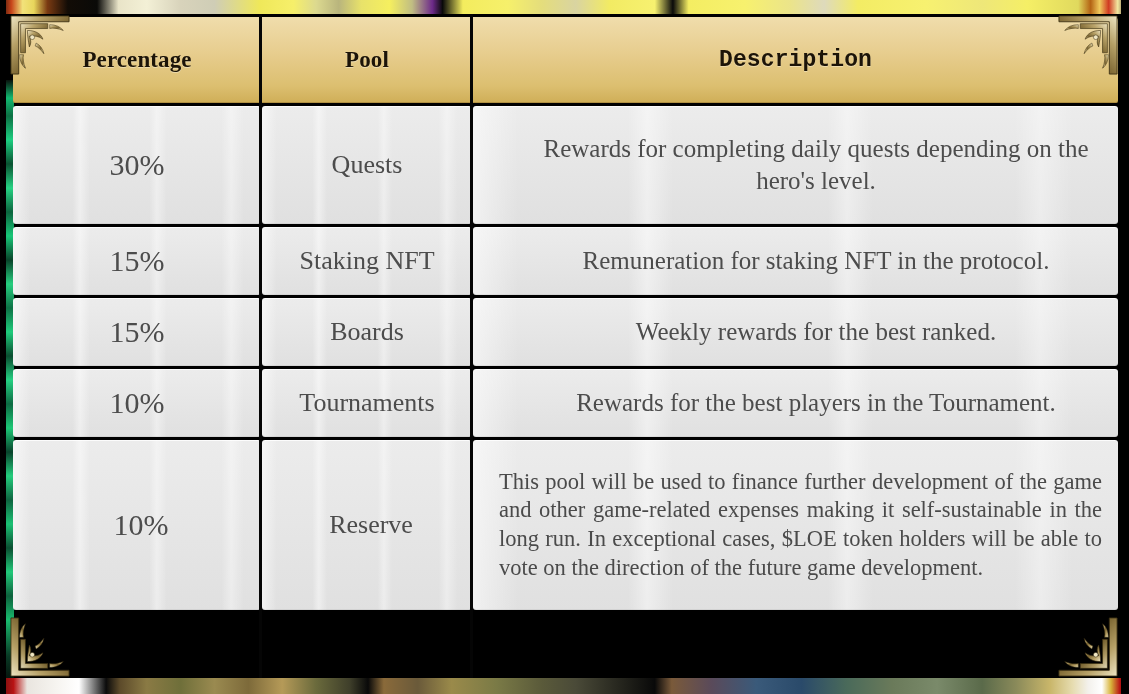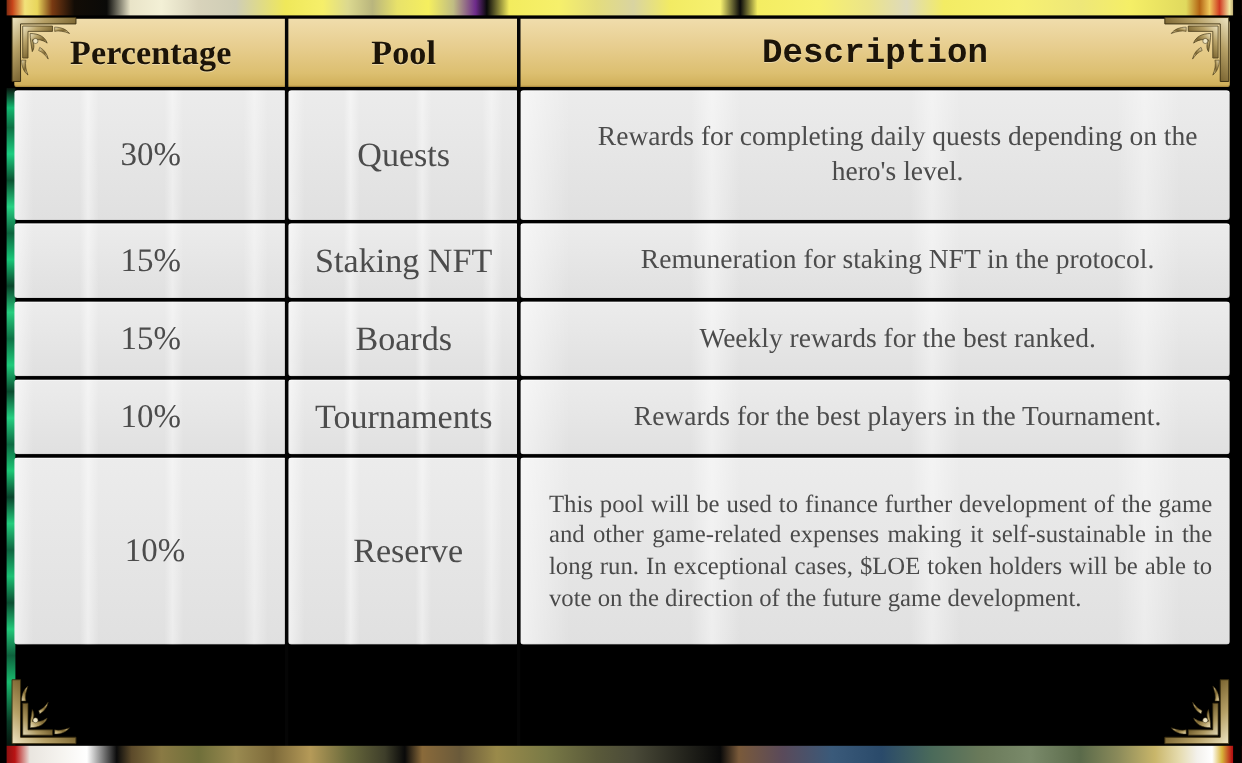--- a/index.html
+++ b/index.html
@@ -103,25 +103,25 @@
     table-layout: fixed;
   }
   col.c-pct  { width: 248px; }
   col.c-pool { width: 210px; }
   col.c-desc { width: 645px; }
 
   
   thead th {
     background: linear-gradient(180deg, #f0ddac 0%, #e7cd8e 42%, #dcbf70 80%, #cfae57 100%);
     color: #1c1408;
-    font-size: 31px;
+    font-size: 23px;
     font-weight: bold;
     text-align: center;
     height: 62px;
-    padding: 0;
+    padding: 12px;
     border: 0;
     letter-spacing: 0.1px;
     text-shadow: 0 1px 0 rgba(255,255,255,0.35);
     box-shadow: inset 0 -1px 0 rgba(120,90,30,0.35);
   }
   thead th.th-pct  { border-top-left-radius: 4px; border-bottom-left-radius: 2px; }
   thead th.th-desc { border-top-right-radius: 4px; border-bottom-right-radius: 2px; font-family: Liberation Mono, monospace; }
 
   
   tbody td {
@@ -166,21 +166,21 @@
   td.cell-desc .desc-justify {
     display: block;
     text-align: justify;
     text-align-last: left;
     font-size: 22.5px;
     line-height: 1.27;
     padding: 0 6px 0 8px;
     color: #4a4a4a;
   }
   td.cell-pct  { font-size: 30px; }
-  td.cell-pool { font-size: 31px; }
+  td.cell-pool { font-size: 26px; }
 
   
   .ornament {
     position: absolute;
     width: 62px;
     height: 62px;
     z-index: 30;
     pointer-events: none;
   }
   .orn-tl { left: 9px;   top: 14px; }

